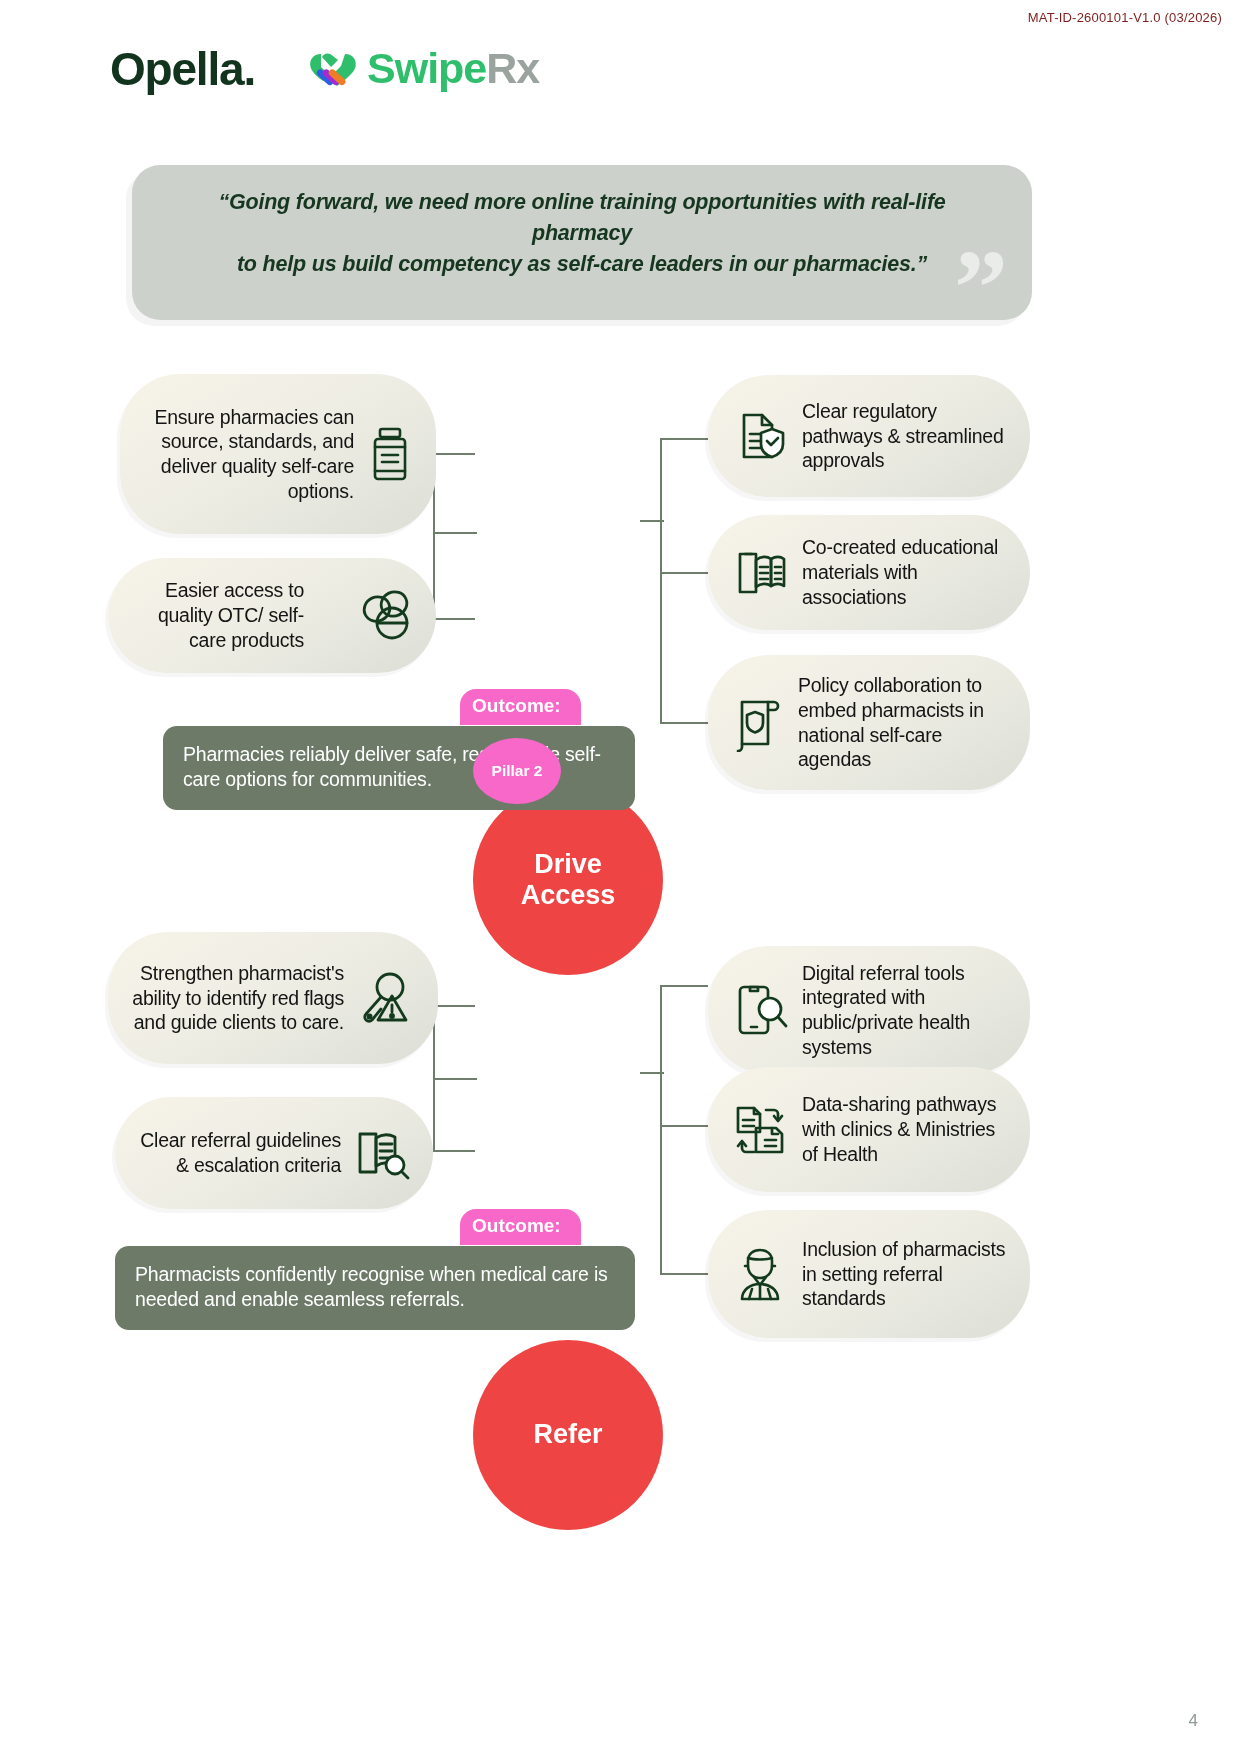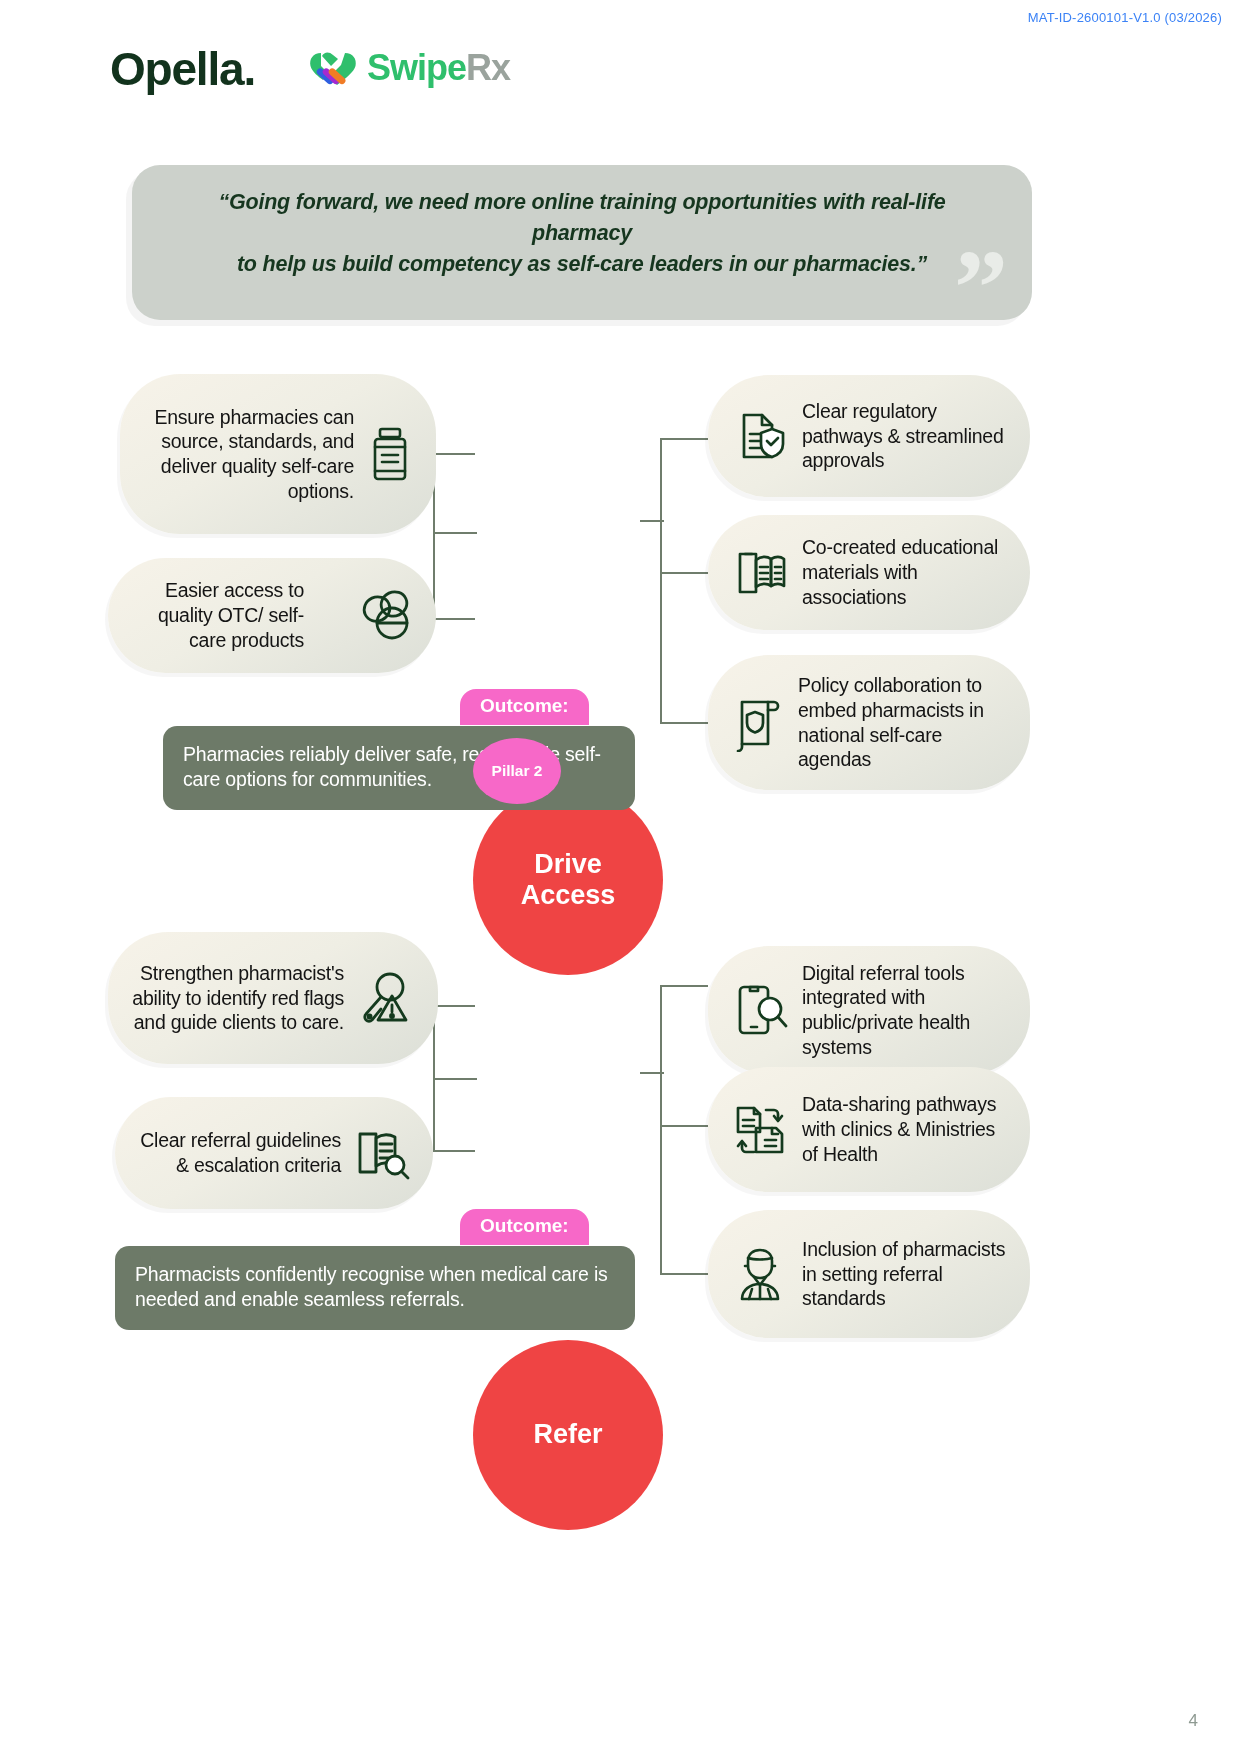--- a/index.html
+++ b/index.html
@@ -7,34 +7,34 @@
     width: 1240px; height: 1753px;
     background: #ffffff;
     font-family: "Liberation Sans", sans-serif;
     overflow: hidden;
   }
   .page { position: relative; width: 1240px; height: 1753px; }
 
   
   .matid {
     position: absolute; top: 10px; right: 18px;
-    font-size: 13px; color: #3b82f6; letter-spacing: .2px;
+    font-size: 13px; color: #7f1d1d; letter-spacing: .2px;
   }
   .logo-opella {
     position: absolute; left: 110px; top: 42px;
     font-size: 46px; font-weight: 700; color: #12331d;
     letter-spacing: -1.2px;
   }
   .logo-swipe {
     position: absolute; left: 307px; top: 47px;
     display: flex; align-items: center; gap: 8px;
   }
   .logo-swipe .mark { width: 52px; height: 42px; display:block; }
   .logo-swipe .wordmark {
-    font-size: 36px; font-weight: 700; letter-spacing: -1px;
+    font-size: 43px; font-weight: 700; letter-spacing: -1px;
     color: #2fbf6c; line-height: 1; text-align: center;
   }
   .logo-swipe .wordmark .rx { color: #9aa39d; font-weight: 600; }
 
   
   .quote-box {
     position: absolute; left: 132px; top: 165px;
     width: 900px; height: 155px;
     background: #ccd1cb; border-radius: 28px;
     box-shadow: -6px 6px 0 0 rgba(0,0,0,0.045);
@@ -93,21 +93,21 @@
   .card.right .txt { text-align: left; flex: 1; }
   .card .ico { flex: 0 0 auto; display: block; }
   .card.left .ico { margin-left: 12px; }
   .card.right .ico { margin-right: 14px; }
 
   
   .outcome-tag {
     position: absolute; z-index: 4;
     background: #f768c8; color: #ffffff;
     border-radius: 16px 16px 0 0;
-    padding: 6px 20px 8px 20px;
+    padding: 6px 20px 8px 12px;
     font-size: 19px; font-weight: 700;
   }
   .outcome-body {
     position: absolute; z-index: 3;
     background: #6d7a68; color: #ffffff;
     border-radius: 14px;
     padding: 16px 22px 18px 20px;
     font-size: 19.5px; line-height: 1.27; letter-spacing: -.2px;
   }
 

